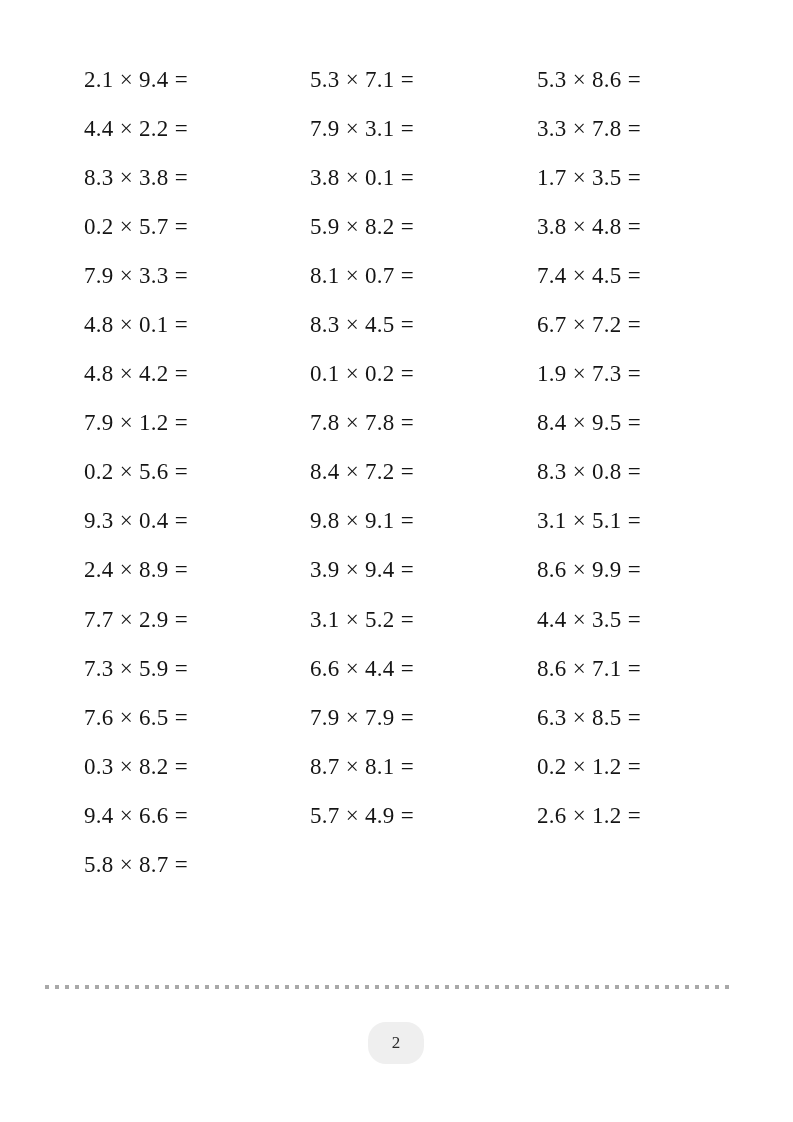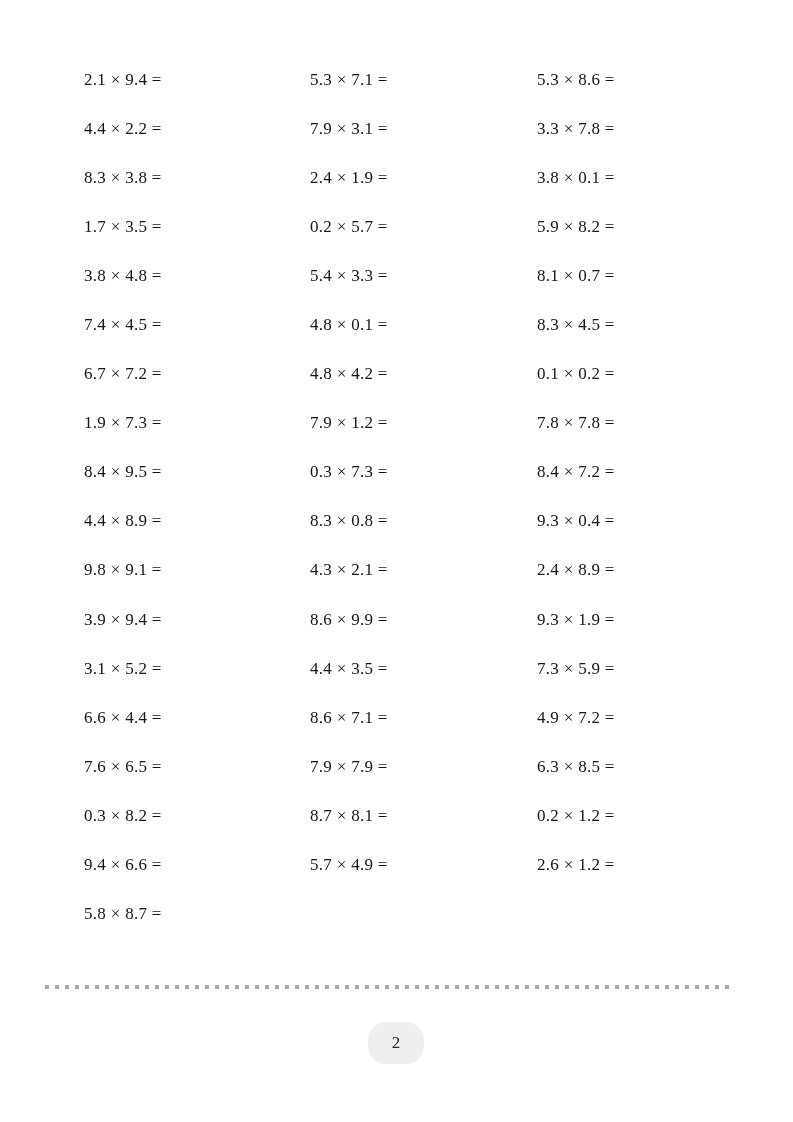--- a/index.html
+++ b/index.html
@@ -19,21 +19,21 @@
     position: absolute;
     left: 84px;
     top: 55px;
     width: 680px;
     display: grid;
     grid-template-columns: 226px 227px auto;
     grid-auto-rows: 49.1px;
     align-items: center;
   }
   .problem {
-    font-size: 17px;
+    font-size: 23px;
     color: #151515;
     letter-spacing: 0.3px;
     white-space: nowrap;
   }
   .dotted-divider {
     position: absolute;
     left: 45px;
     top: 985px;
     width: 690px;
     height: 4px;
@@ -62,55 +62,52 @@
 <div class="page">
 
   <div class="problems-grid">
       <span class="problem">2.1 × 9.4 =</span>
       <span class="problem">5.3 × 7.1 =</span>
       <span class="problem">5.3 × 8.6 =</span>
       <span class="problem">4.4 × 2.2 =</span>
       <span class="problem">7.9 × 3.1 =</span>
       <span class="problem">3.3 × 7.8 =</span>
       <span class="problem">8.3 × 3.8 =</span>
-      <span class="problem">2.4 × 1.9 =</span>
       <span class="problem">3.8 × 0.1 =</span>
       <span class="problem">1.7 × 3.5 =</span>
       <span class="problem">0.2 × 5.7 =</span>
       <span class="problem">5.9 × 8.2 =</span>
       <span class="problem">3.8 × 4.8 =</span>
-      <span class="problem">5.4 × 3.3 =</span>
+      <span class="problem">7.9 × 3.3 =</span>
       <span class="problem">8.1 × 0.7 =</span>
       <span class="problem">7.4 × 4.5 =</span>
       <span class="problem">4.8 × 0.1 =</span>
       <span class="problem">8.3 × 4.5 =</span>
       <span class="problem">6.7 × 7.2 =</span>
       <span class="problem">4.8 × 4.2 =</span>
       <span class="problem">0.1 × 0.2 =</span>
       <span class="problem">1.9 × 7.3 =</span>
       <span class="problem">7.9 × 1.2 =</span>
       <span class="problem">7.8 × 7.8 =</span>
       <span class="problem">8.4 × 9.5 =</span>
-      <span class="problem">0.3 × 7.3 =</span>
+      <span class="problem">0.2 × 5.6 =</span>
       <span class="problem">8.4 × 7.2 =</span>
-      <span class="problem">4.4 × 8.9 =</span>
       <span class="problem">8.3 × 0.8 =</span>
       <span class="problem">9.3 × 0.4 =</span>
       <span class="problem">9.8 × 9.1 =</span>
-      <span class="problem">4.3 × 2.1 =</span>
+      <span class="problem">3.1 × 5.1 =</span>
       <span class="problem">2.4 × 8.9 =</span>
       <span class="problem">3.9 × 9.4 =</span>
       <span class="problem">8.6 × 9.9 =</span>
-      <span class="problem">9.3 × 1.9 =</span>
+      <span class="problem">7.7 × 2.9 =</span>
       <span class="problem">3.1 × 5.2 =</span>
       <span class="problem">4.4 × 3.5 =</span>
       <span class="problem">7.3 × 5.9 =</span>
       <span class="problem">6.6 × 4.4 =</span>
       <span class="problem">8.6 × 7.1 =</span>
-      <span class="problem">4.9 × 7.2 =</span>
       <span class="problem">7.6 × 6.5 =</span>
       <span class="problem">7.9 × 7.9 =</span>
       <span class="problem">6.3 × 8.5 =</span>
       <span class="problem">0.3 × 8.2 =</span>
       <span class="problem">8.7 × 8.1 =</span>
       <span class="problem">0.2 × 1.2 =</span>
       <span class="problem">9.4 × 6.6 =</span>
       <span class="problem">5.7 × 4.9 =</span>
       <span class="problem">2.6 × 1.2 =</span>
       <span class="problem">5.8 × 8.7 =</span>

